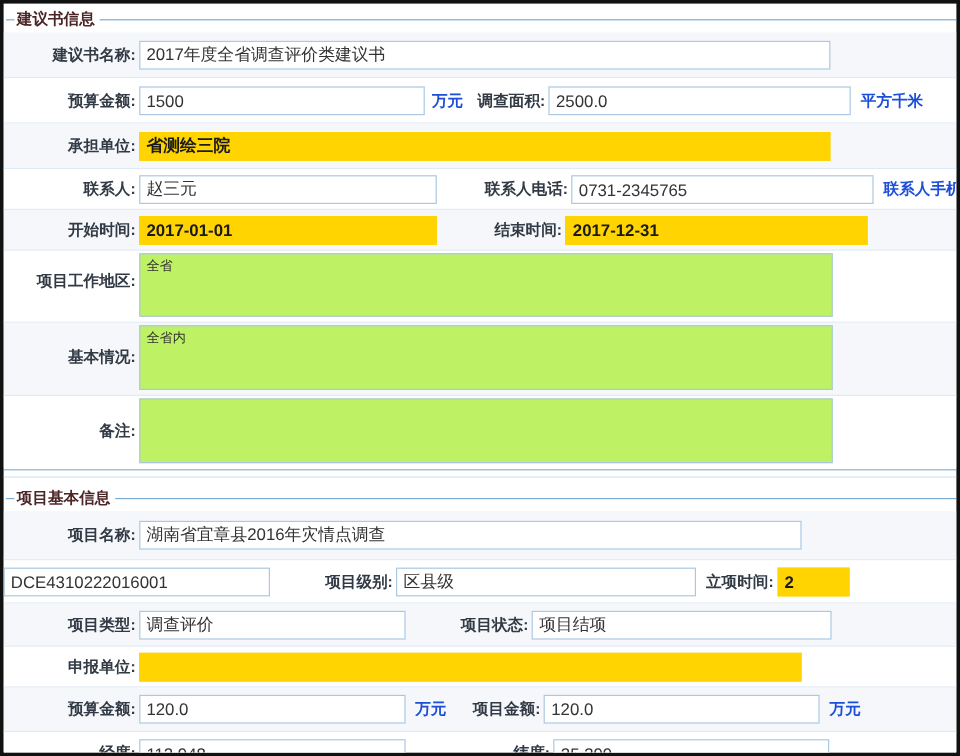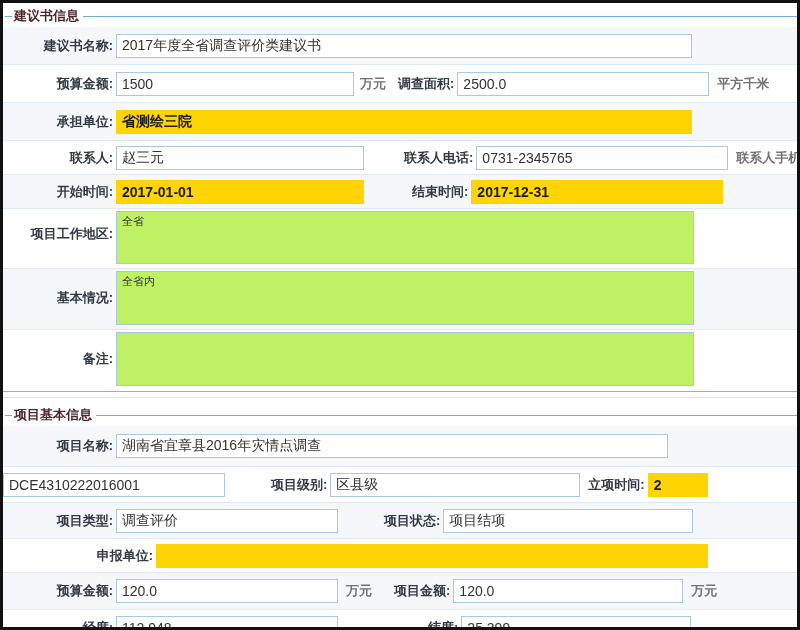--- a/index.html
+++ b/index.html
@@ -37,21 +37,21 @@
   }
   .ipt.hl{background:#ffd400;border-color:#ffd400;color:#1a1a1a;font-weight:bold;}
   .ta{
     box-sizing:border-box;
     border:1px solid #abc8e2;background:#bef264;resize:none;
     font-family:"Liberation Sans","DejaVu Sans",sans-serif;
     font-size:11px;color:#333;padding:2px 5px;
     flex:0 0 auto;overflow:hidden;
   }
   .unit{
-    font-size:13px;font-weight:bold;color:#737373;
+    font-size:13px;font-weight:bold;color:#1d4ed8;
     margin-left:8px;white-space:nowrap;flex:0 0 auto;
   }
 </style>
 </head>
 <body>
 
 <div class="frame">
 
   <div class="legend-row">
     <span class="pre-line"></span>
@@ -129,21 +129,21 @@
     <input class="ipt hl" style="width: 60px;" value="2">
   </div>
 
   <div class="row bgA" style="height:35px;">
     <span class="lbl">项目类型:</span>
     <input class="ipt" style="width: 222px;" value="调查评价">
     <span class="lbl auto" style="margin-left:46px;">项目状态:</span>
     <input class="ipt" style="width: 250px;" value="项目结项">
   </div>
 
-  <div class="row bgB" style="height:33px;padding-left:40px;">
+  <div class="row bgB" style="height:33px;">
     <span class="lbl">申报单位:</span>
     <input class="ipt hl" style="width: 552px;" value="">
   </div>
 
   <div class="row bgA" style="height:36px;">
     <span class="lbl">预算金额:</span>
     <input class="ipt" style="width: 222px;" value="120.0">
     <span class="unit" style="width:34px;">万元</span>
     <span class="lbl auto" style="margin-left:14px;">项目金额:</span>
     <input class="ipt" style="width: 230px;" value="120.0">

